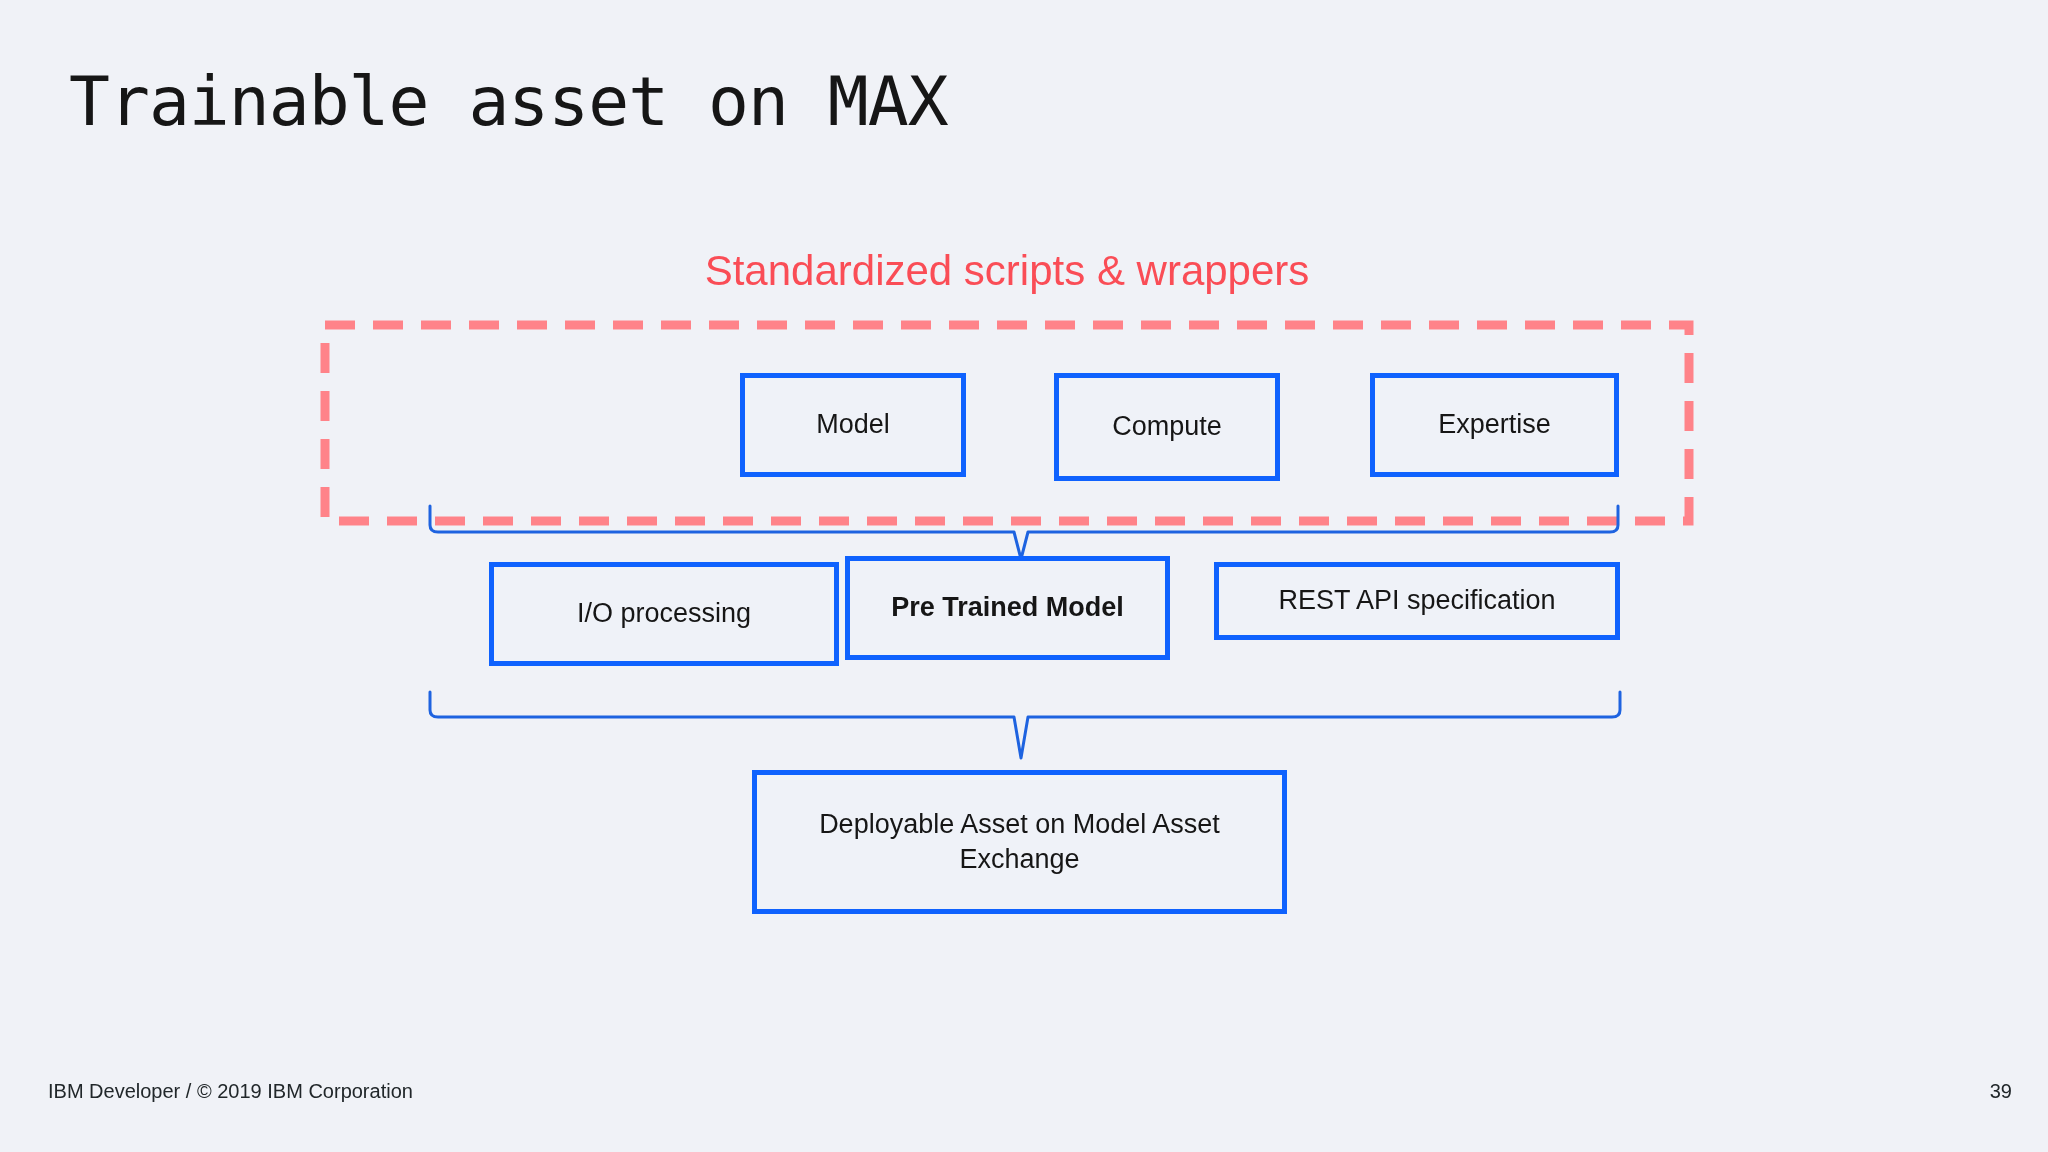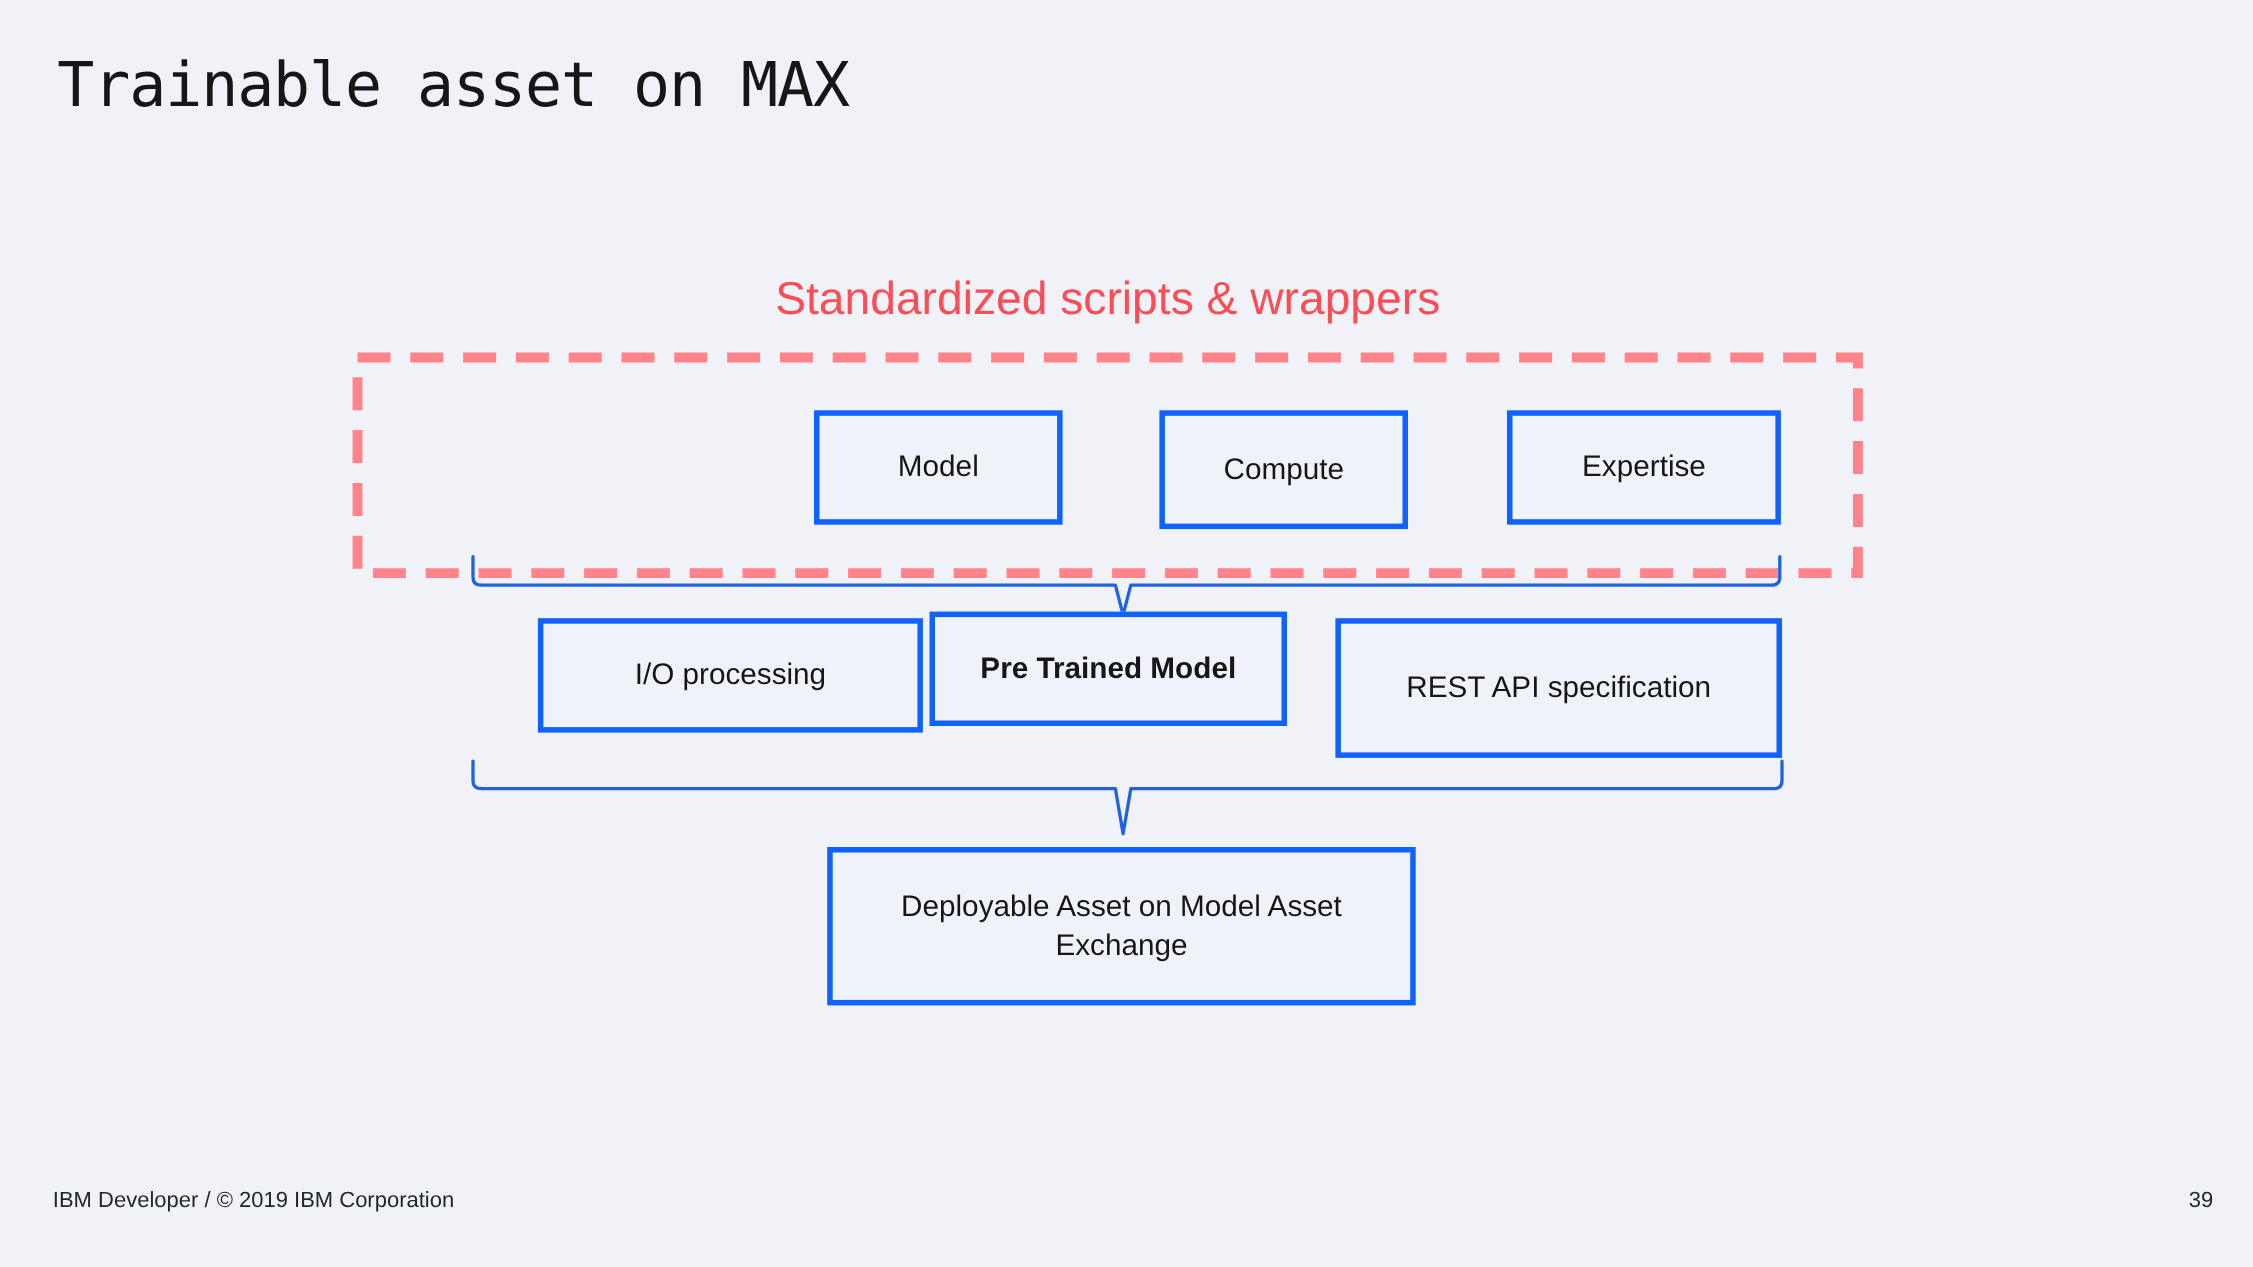--- a/index.html
+++ b/index.html
@@ -7,24 +7,24 @@
     position:relative;
     width:2048px;height:1152px;
     background:#f0f2f7;
     font-family:"Liberation Sans",sans-serif;
     color:#161616;
     overflow:hidden;
   }
   .title{
     position:absolute;
     left:52px;top:44px;
-    margin:0;
+    margin:17px;
     font-family:"DejaVu Sans Mono","Liberation Mono",monospace;
     font-weight:400;
-    font-size:56px;
+    font-size:68px;
     line-height:1.2;
     letter-spacing:-1px;
     color:#161616;
     white-space:nowrap;
   }
   .group-label{
     position:absolute;
     left:320px;top:248px;width:1374px;
     text-align:center;
     font-size:42px;
@@ -48,21 +48,21 @@
     font-size:27px;
     line-height:1.3;
     color:#161616;
   }
   .node-data      {left:427px; top:373px; width:226px; height:104px;}
   .node-model     {left:740px; top:373px; width:226px; height:104px;}
   .node-compute   {left:1054px;top:373px; width:226px; height:108px;}
   .node-expertise {left:1370px;top:373px; width:249px; height:104px;}
   .node-io        {left:445px; top:562px; width:350px; height:104px;margin-left:44px;}
   .node-pretrained{left:845px; top:556px; width:325px; height:104px;font-weight:bold;}
-  .node-rest      {left:1214px;top:562px; width:406px; height:127px;}
+  .node-rest      {left:1214px;top:562px; width:406px; height:78px;}
   .node-deployable{left:752px; top:770px; width:535px; height:144px; padding:16px 22px;}
   .footer-left{
     position:absolute;
     left:48px;top:1080px;
     font-size:20px;
     color:#21272a;
     white-space:nowrap;
   }
   .page-number{
     position:absolute;

